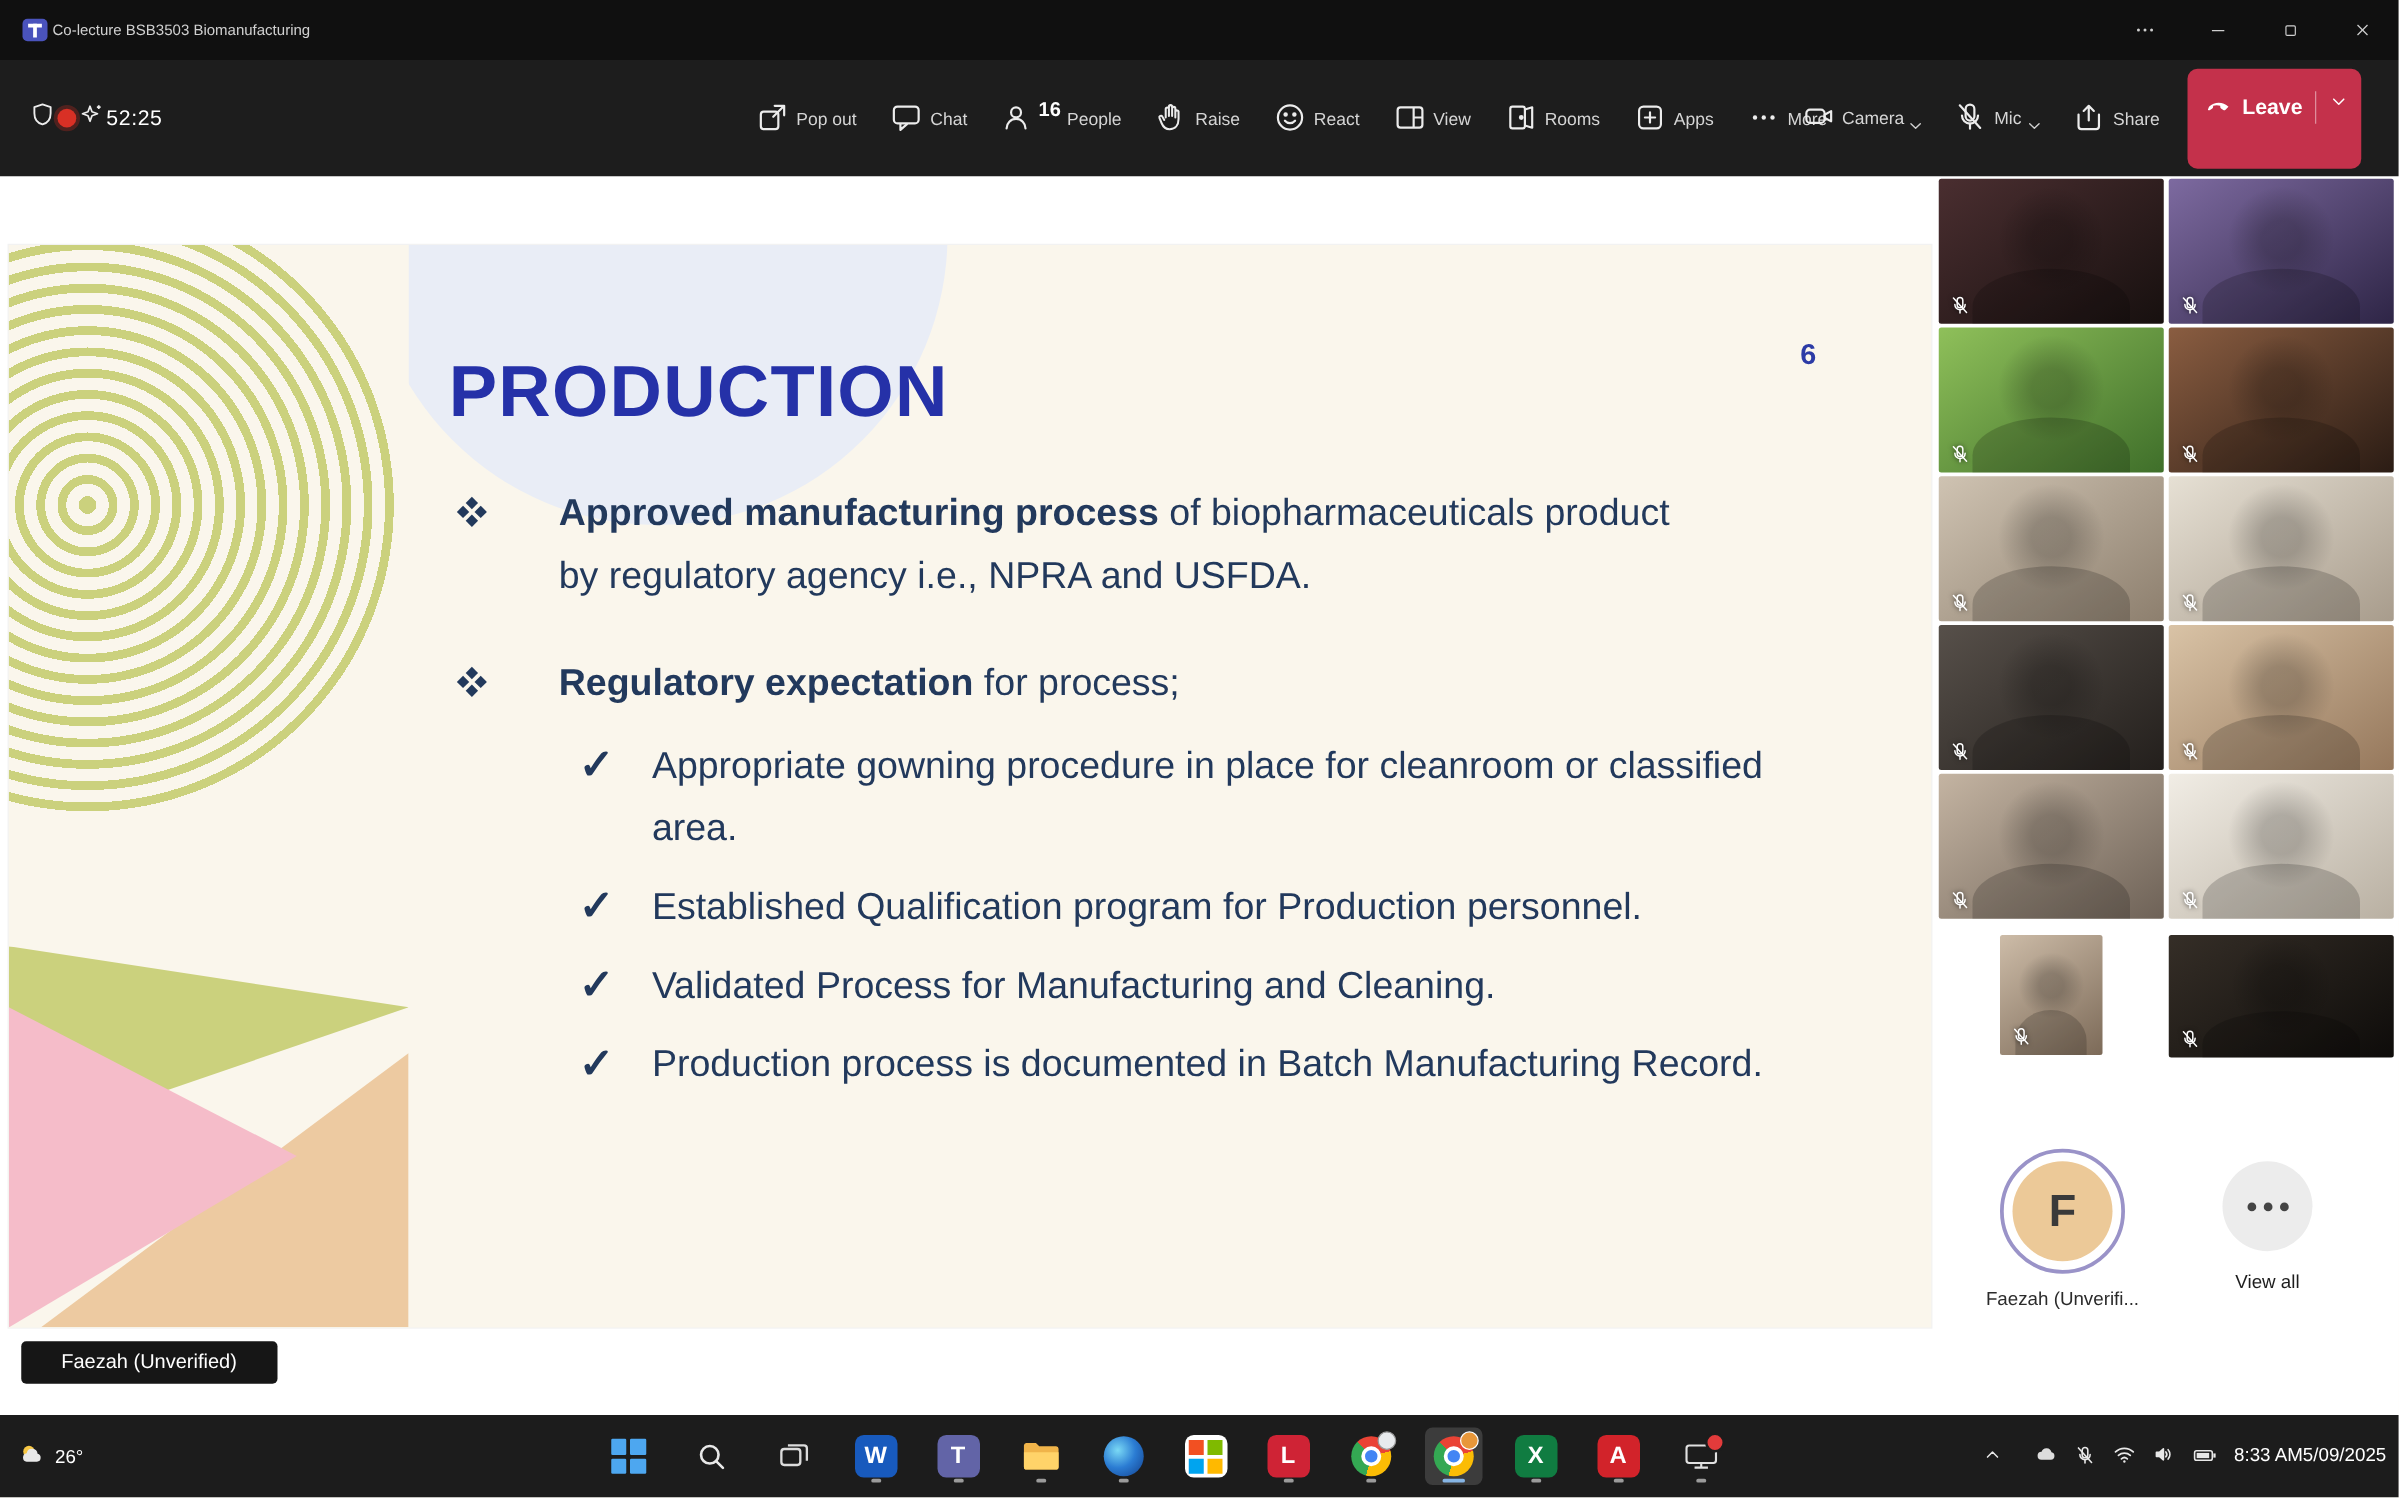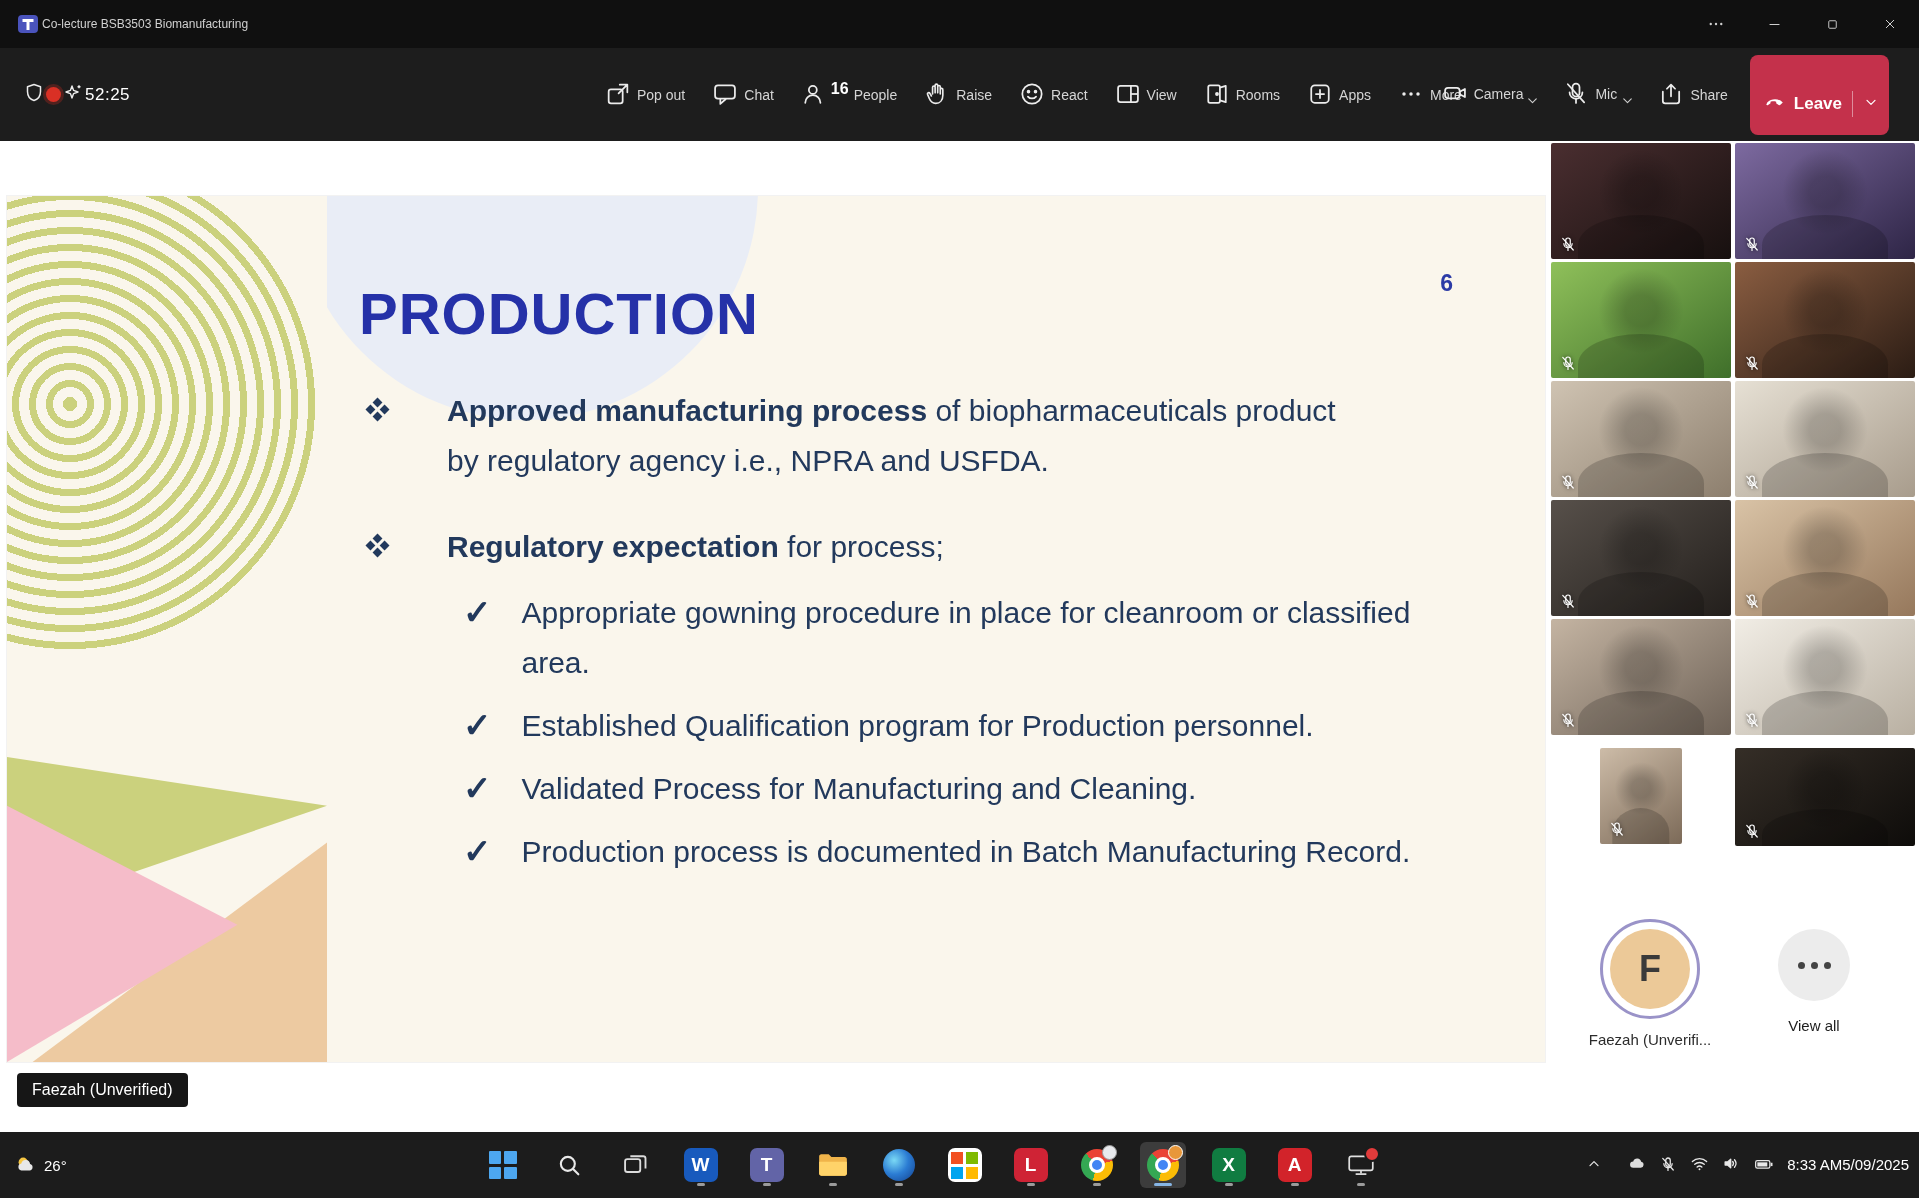--- a/index.html
+++ b/index.html
@@ -21,21 +21,21 @@
   .recdot{width:15px;height:15px;border-radius:50%;background:#d93025;box-shadow:0 0 0 3px rgba(217,48,37,.28)}
   .timer{color:#fff;font-size:17px;letter-spacing:.5px}
   .tb-center{position:absolute;left:604px;top:0;height:100%;display:flex;align-items:center;gap:26px}
   .tbtn{display:flex;flex-direction:row;align-items:center;gap:5px;min-width:56px}
   .tbtn .tlabel{font-size:14px;color:#d5d5d5;white-space:nowrap}
   .iconrow{display:flex;align-items:flex-start;gap:3px;height:30px}
   .pcount{color:#fff;font-size:16px;font-weight:bold;line-height:18px}
   .tb-right{position:absolute;right:30px;top:0;height:100%;display:flex;align-items:center;gap:22px}
   .tb-split{display:flex;align-items:flex-start}
   .chev{margin-top:14px;margin-left:2px}
-  .leave{display:flex;align-items:center;background:#c4314b;border-radius:8px;height:62px;padding:18px 10px 0 14px}
+  .leave{display:flex;align-items:flex-start;background:#c4314b;border-radius:8px;height:62px;padding:18px 10px 0 14px}
   .leave-main{display:flex;align-items:center;gap:8px;color:#fff;font-size:17px;font-weight:bold}
   .leave-div{width:1px;height:26px;background:rgba(255,255,255,.45);margin:0 10px}
 
   
   .stage{position:absolute;top:141px;left:0;width:100%;height:991px;background:#ffffff;z-index:1}
 
   
   .slide{position:absolute;left:7px;top:55px;width:1538px;height:866px;background:#faf6ec;
          overflow:hidden;box-shadow:0 0 0 1px rgba(0,0,0,.05)}
   .slide-bluecircle{position:absolute;left:287px;top:-240px;width:464px;height:464px;border-radius:50%;
@@ -59,21 +59,21 @@
   .btext{margin:0 0 0 61px;font-size:30px;line-height:50px;width:890px}
   .btext b{font-weight:bold}
   .mb-big{margin-bottom:36px}
   .mb-small{margin-bottom:16px}
   .check-row{display:flex;align-items:flex-start;margin-bottom:13px}
   .check{flex:0 0 auto;margin-left:104px;font-size:34px;line-height:48px;font-weight:bold;color:#22395c}
   .ctext{margin:0 0 0 30px;font-size:30px;line-height:50px;width:890px}
 
   
   .presenter-tag{position:absolute;left:17px;top:932px;background:#161616;color:#fff;
-                 font-size:16px;padding:8px 15px;border-radius:4px;z-index:3}
+                 font-size:16px;padding:8px 32px;border-radius:4px;z-index:3}
 
   
   .tiles{position:absolute;left:1551px;top:2px;width:364px;display:grid;
          grid-template-columns:180px 180px;grid-auto-rows:116px;gap:3px 4px}
   .tile{position:relative;width:180px;height:116px;border-radius:2px;overflow:hidden}
   .tile::before{content:"";position:absolute;inset:0;
                 background:radial-gradient(circle at 50% 42%,rgba(0,0,0,.20) 0 14%,rgba(0,0,0,0) 38%)}
   .tile::after{content:"";position:absolute;left:50%;bottom:-14%;width:70%;height:52%;
                transform:translateX(-50%);border-radius:50% 50% 0 0;background:rgba(0,0,0,.18)}
   .tile.small{width:82px;height:96px;justify-self:center;align-self:start;margin-top:10px}

